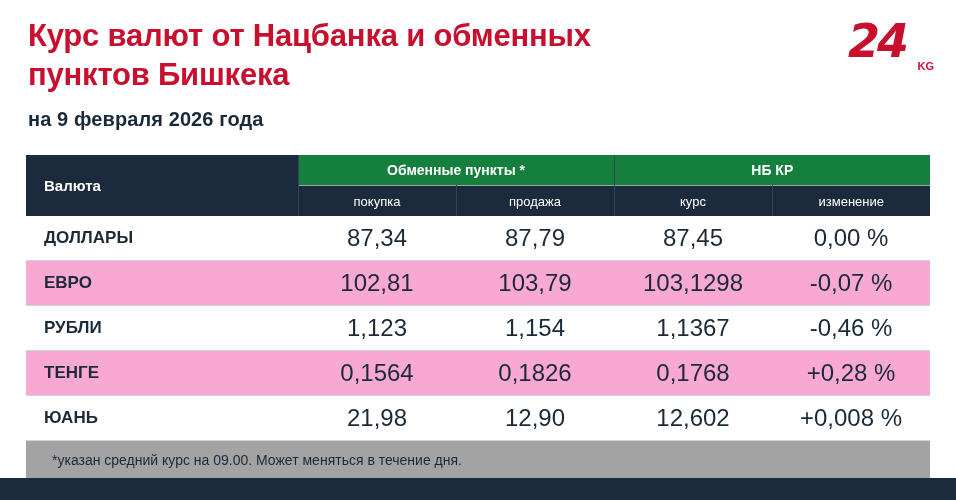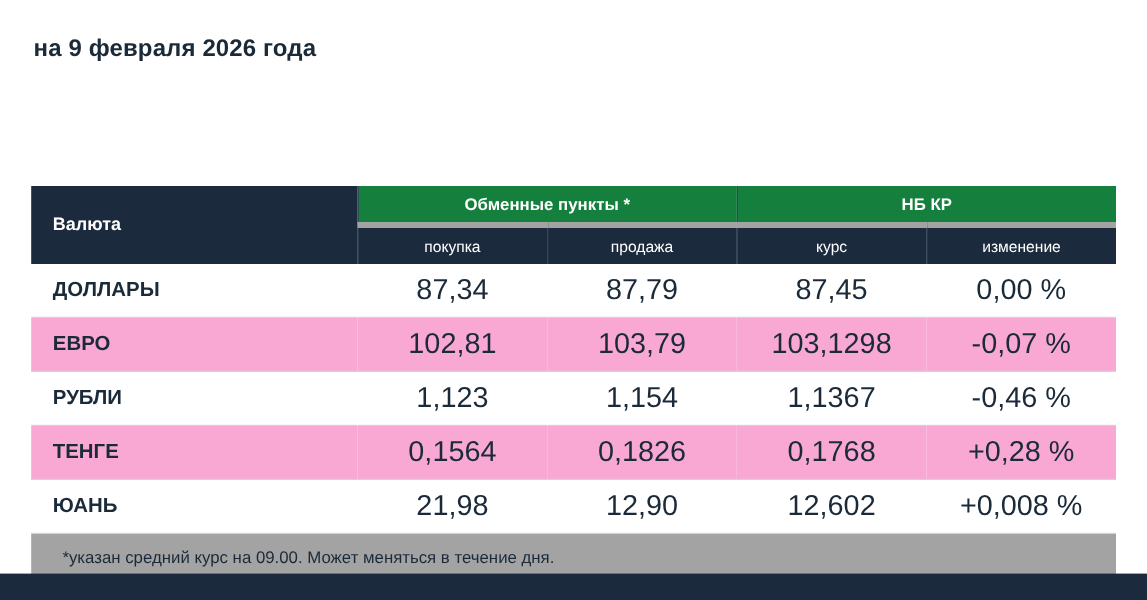--- a/index.html
+++ b/index.html
@@ -112,21 +112,21 @@
   }
   .hdr-sub {
     background: #1b2a3c;
     color: #ffffff;
     font-size: 13px;
     font-weight: normal;
     text-align: center;
     height: 30px;
     vertical-align: middle;
     border-right: 1px solid #33455a;
-    border-top: 5px solid #a3a3a3;
+    border-top: 1px solid #a3a3a3;
   }
   .hdr-sub.last { border-right: none; }
 
   .row-cur {
     font-size: 17px;
     font-weight: bold;
     color: #1b2a38;
     text-align: left;
     padding-left: 18px !important;
     height: 44px;
@@ -163,23 +163,28 @@
     height: 22px;
     background: #1b2a3c;
   }
 </style>
 </head>
 <body>
 
 <div class="page">
 
   <div class="header">
+    <h1 class="title">Курс валют от Нацбанка и обменных пунктов Бишкека</h1>
     <div class="subtitle">на 9 февраля 2026 года</div>
   </div>
 
+  <div class="logo">
+    <div class="logo-text">24</div>
+    <div class="logo-kg">KG</div>
+  </div>
 
   <div class="table-wrap">
     <table class="rates">
       <colgroup>
         <col style="width:272px">
         <col style="width:158px">
         <col style="width:158px">
         <col style="width:158px">
         <col style="width:158px">
       </colgroup>

